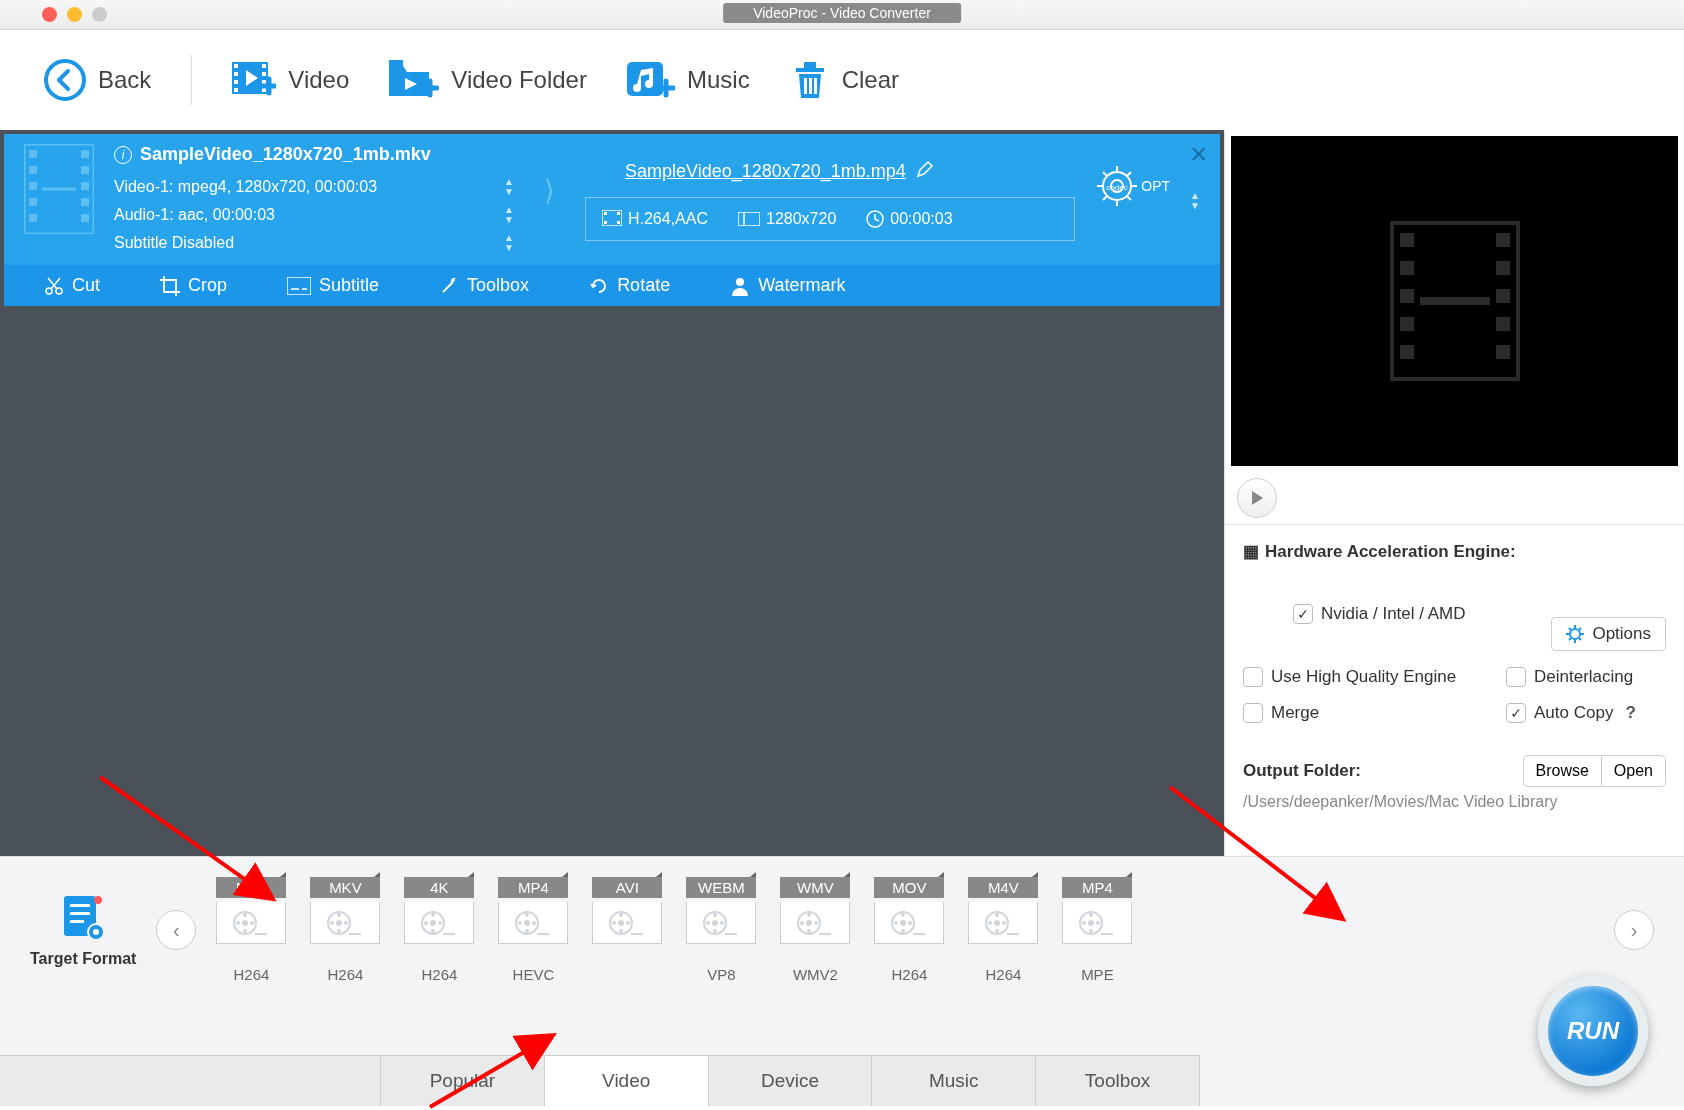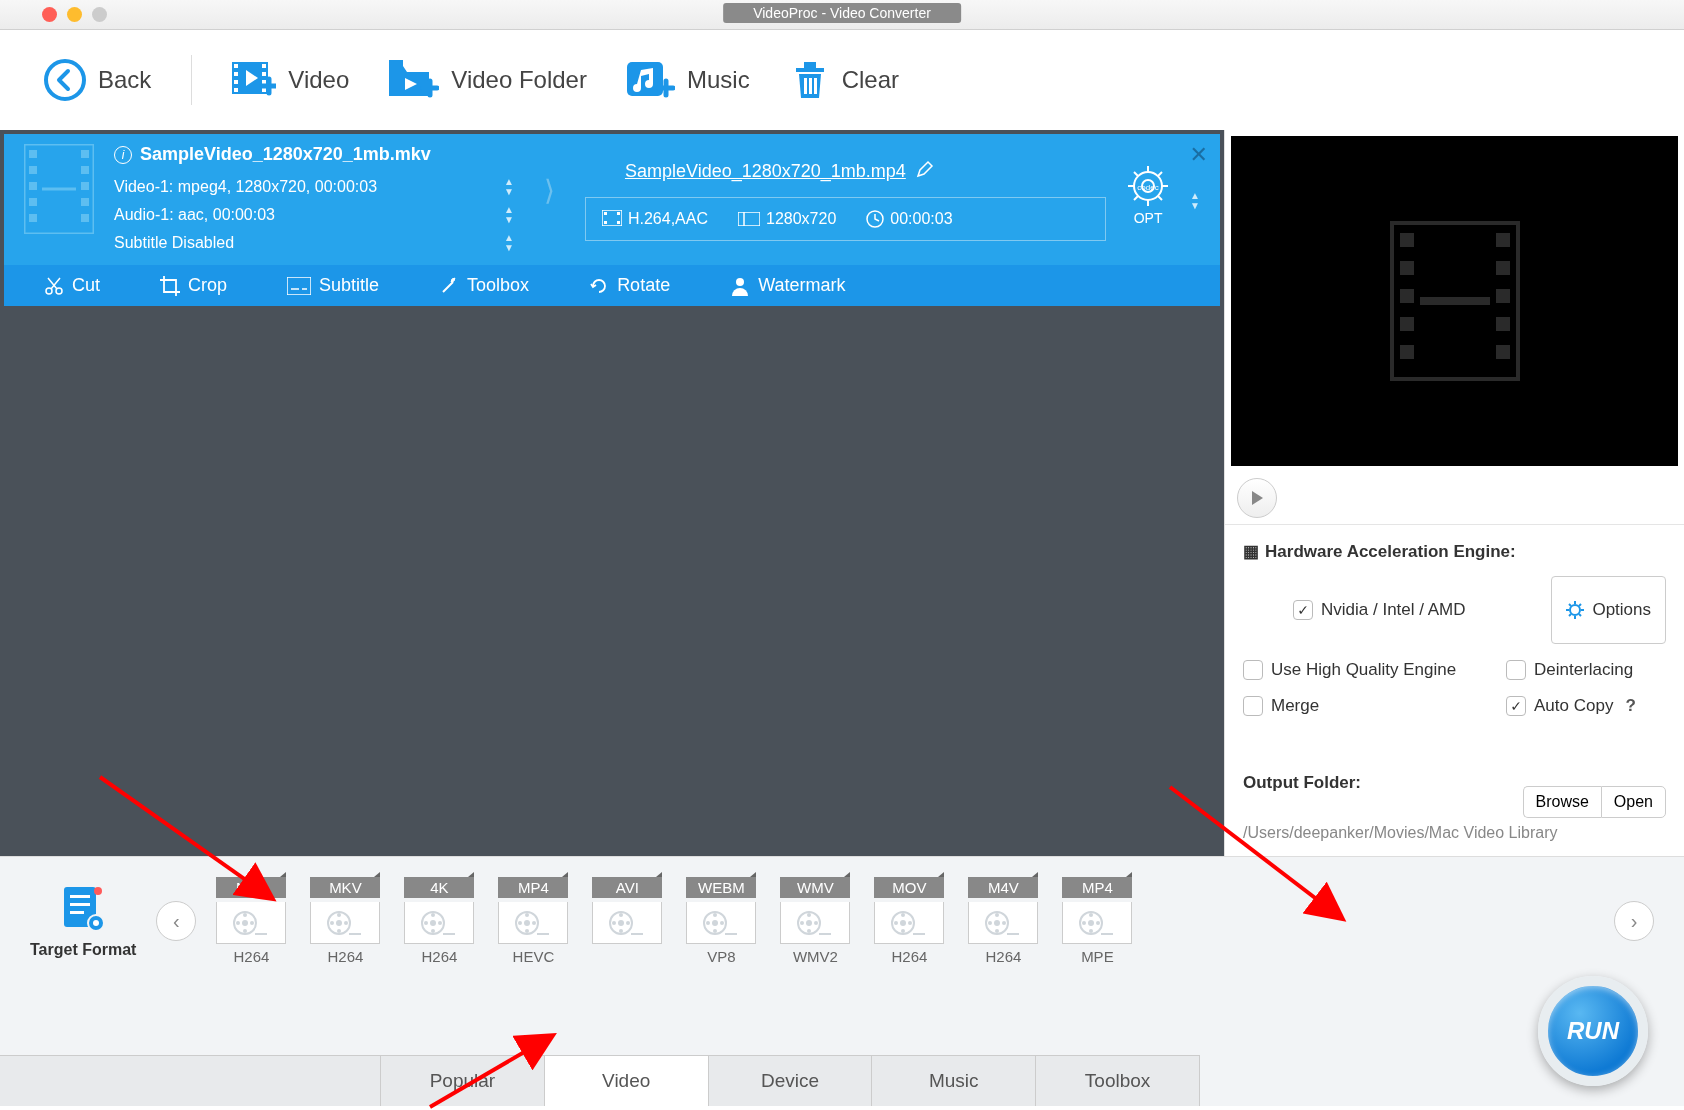--- a/index.html
+++ b/index.html
@@ -28,58 +28,58 @@
 .job-top { display: flex; padding: 10px 20px 8px 20px; gap: 20px; align-items: flex-start; }
 .film-icon { color: #5dbef1; }
 .job-info { flex: 0 0 400px; }
 .job-info .src-name { font-size: 18px; font-weight: 500; margin-bottom: 8px; display: flex; align-items: center; gap: 8px; }
 .job-info .meta { font-size: 16px; line-height: 28px; display: flex; justify-content: space-between; align-items: center; }
 .arrow-sep { color: #6cc0ee; font-size: 28px; padding: 30px 10px 0 10px; }
 .job-out { flex: 1; }
 .out-name { font-size: 18px; text-decoration: underline; margin-bottom: 14px; display: flex; gap: 10px; align-items: center; padding-left: 40px; margin-top: 16px; }
 .out-box { border: 1px solid #7fc9f1; padding: 12px 16px; display: flex; gap: 30px; font-size: 16px; align-items: center; }
 .job-side { display: flex; flex-direction: column; align-items: center; gap: 4px; padding-top: 20px; }
-.codec-btn { display: flex; flex-direction: column; align-items: center; gap: 2px; font-size: 14px; cursor: pointer; }
+.codec-btn { display: flex; flex-direction: row; align-items: center; gap: 2px; font-size: 14px; cursor: pointer; }
 .job-close { position: absolute; top: 8px; right: 12px; font-size: 22px; color: #1a6ea3; cursor: pointer; }
 
 .job-toolbar { background: #1c96e8; display: flex; padding: 10px 40px; gap: 60px; font-size: 18px; }
 .jt-btn { display: flex; align-items: center; gap: 8px; cursor: pointer; color: #fff; }
 
 
 .preview { background: #000; height: 330px; margin: 6px; display: flex; align-items: center; justify-content: center; }
 .film-big { color: #2a2a2a; }
 .play-row { padding: 6px 12px; border-bottom: 1px solid #e5e5e5; }
 .play-btn { width: 40px; height: 40px; border-radius: 50%; border: 1px solid #ccc; background: linear-gradient(#fff,#eee); display: flex; align-items: center; justify-content: center; cursor: pointer; color: #888; }
 
 .opts { padding: 16px 18px; font-size: 17px; color: #333; }
 .opt-head { font-weight: 700; font-size: 17px; margin-bottom: 14px; display: flex; align-items: center; gap: 6px; }
 .opt-row { display: flex; gap: 16px; margin-bottom: 16px; align-items: center; }
 .opt-row .col { flex: 1; display: flex; align-items: center; gap: 8px; }
 .chk { width: 20px; height: 20px; border: 1px solid #bbb; border-radius: 4px; background: #fff; display: inline-flex; align-items: center; justify-content: center; font-size: 14px; color: #333; }
-.options-btn { border: 1px solid #ccc; padding: 23px 14px; border-radius: 4px; display: flex; align-items: center; gap: 8px; background: #fff; cursor: pointer; font-size: 17px; }
+.options-btn { border: 1px solid #ccc; padding: 6px 14px; border-radius: 4px; display: flex; align-items: center; gap: 8px; background: #fff; cursor: pointer; font-size: 17px; margin-top: 41px; }
 
 .out-folder { padding: 0 18px; font-size: 17px; color: #333; }
 .of-head { display: flex; justify-content: space-between; align-items: center; margin-bottom: 6px; }
-.of-btns { display: flex; margin-top: 38px; }
+.of-btns { display: flex; }
 .of-btns button { border: 1px solid #ccc; background: #fff; padding: 6px 12px; font-size: 16px; cursor: pointer; }
 .of-btns button:first-child { border-radius: 5px 0 0 5px; border-right: none; }
 .of-btns button:last-child { border-radius: 0 5px 5px 0; }
 .of-path { color: #888; font-size: 16px; }
 
 
 .bottom { height: 250px; background: #f2f4f6; border-top: 1px solid #ddd; position: relative; }
 .format-row { display: flex; align-items: center; padding: 20px 30px 10px 30px; gap: 20px; }
 .tf-label { display: flex; flex-direction: column; align-items: center; gap: 8px; font-size: 16px; font-weight: 600; color: #333; }
 .nav-circle { width: 40px; height: 40px; border-radius: 50%; border: 1px solid #ccc; background: #fff; display: flex; align-items: center; justify-content: center; cursor: pointer; color: #888; font-size: 20px; }
 .fmt-list { display: flex; gap: 24px; flex: 1; }
 .fmt-item { display: flex; flex-direction: column; align-items: center; gap: 4px; cursor: pointer; }
 .fmt-top { width: 70px; background: #888; color: #fff; text-align: center; font-size: 15px; padding: 2px 0; position: relative; }
 .fmt-top::before { content:""; position:absolute; top:-5px; right:0; border-left:6px solid transparent; border-bottom:5px solid #666; }
 .fmt-body { width: 70px; height: 42px; border: 1px solid #ccc; border-top: none; background: #fff; display: flex; align-items: center; justify-content: center; }
-.fmt-sub { font-size: 15px; color: #666; margin-top: 0; }
+.fmt-sub { font-size: 15px; color: #666; margin-top: 18px; }
 
 .tabs { display: flex; border-top: 1px solid #ccc; background: #e8eaec; position: absolute; bottom: 0; left: 0; width: 1200px; }
 .tab { flex: 1; text-align: center; padding: 14px 0; font-size: 19px; color: #555; border-right: 1px solid #ccc; cursor: pointer; }
 .tab.active { background: #fff; }
 .tab:first-child { border-left: 1px solid #ccc; margin-left: 380px; }
 
 .run-btn { position: absolute; right: 36px; bottom: 20px; width: 110px; height: 110px; border-radius: 50%; background: radial-gradient(circle at 35% 30%, #59b8f2, #0f7ad4 70%); border: 10px solid #e8edf0; box-shadow: 0 4px 12px rgba(0,0,0,.3), inset 0 2px 6px rgba(255,255,255,.5); display: flex; align-items: center; justify-content: center; color: #fff; font-size: 24px; font-weight: 700; font-style: italic; cursor: pointer; }
 
 
 .arrow-svg { position: absolute; pointer-events: none; }

